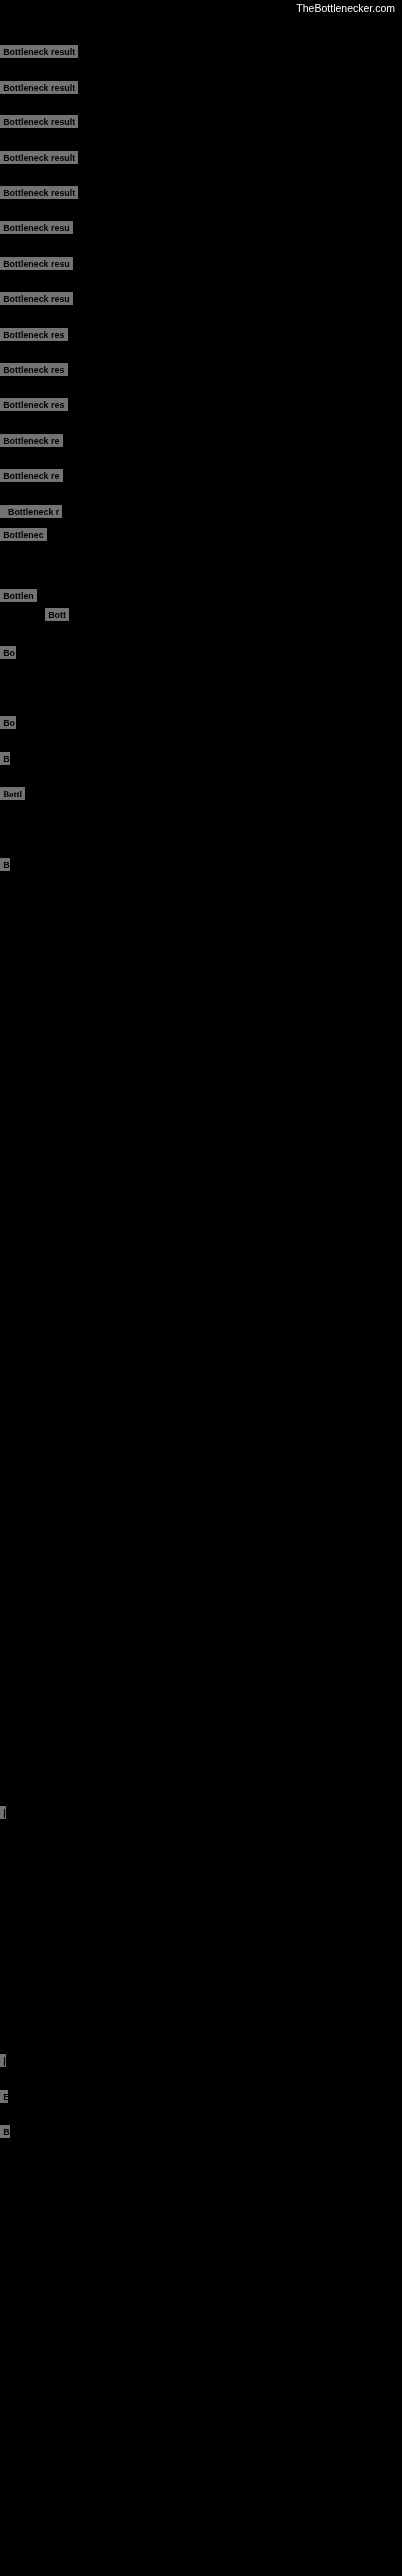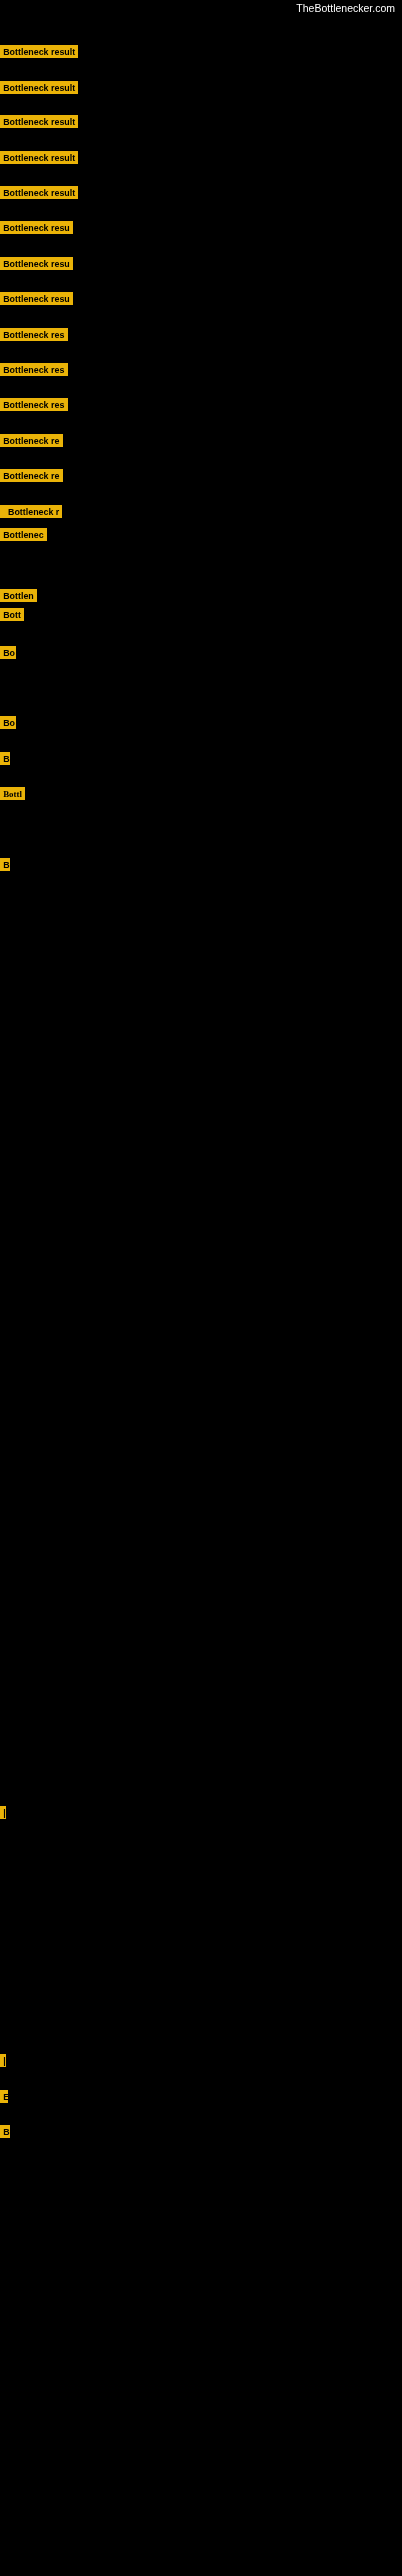--- a/index.html
+++ b/index.html
@@ -20,21 +20,21 @@
       position: absolute;
       top: 1.6px;
       right: 8px;
       color: #ffffff;
       font-size: 10.5px;
       font-weight: normal;
       text-align: right;
     }
 
     .bottleneck-badge {
-      background-color: #eab308;
+      background-color: #737373;
       color: #000000;
       font-size: 8.9px;
       font-weight: bold;
       padding: 1.6px 3.2px;
       display: inline-block;
       position: absolute;
       left: 0;
       white-space: nowrap;
       overflow: hidden;
     }
@@ -53,21 +53,21 @@
     <div class="bottleneck-badge" style="top: 221px; max-width: 89px;">Bottleneck resu</div>
     <div class="bottleneck-badge" style="top: 257px; max-width: 87px;">Bottleneck resu</div>
     <div class="bottleneck-badge" style="top: 292px; max-width: 85px;">Bottleneck resu</div>
     <div class="bottleneck-badge" style="top: 328px; max-width: 82px;">Bottleneck res</div>
     <div class="bottleneck-badge" style="top: 363px; max-width: 81px;">Bottleneck res</div>
     <div class="bottleneck-badge" style="top: 398px; max-width: 77px;">Bottleneck res</div>
     <div class="bottleneck-badge" style="top: 434px; max-width: 72px;">Bottleneck re</div>
     <div class="bottleneck-badge" style="top: 469px; max-width: 69px;">Bottleneck re</div>
     <div class="bottleneck-badge" style="top: 505px; max-width: 66px; padding-left: 8px;">Bottleneck r</div>
     <div class="bottleneck-badge" style="top: 528px; max-width: 58px;">Bottlenec</div>
-    <div class="bottleneck-badge" style="top: 608px; max-width: 31px;">Bott</div>
+    <div class="bottleneck-badge" style="top: 608px; max-width: 31px; margin-left: 45px;">Bott</div>
     <div class="bottleneck-badge" style="top: 589px; max-width: 47px; text-align: right;">Bottlen</div>
     <div class="bottleneck-badge" style="top: 646px; max-width: 16px;">Bo</div>
     <div class="bottleneck-badge" style="top: 716px; max-width: 16px;">Bo</div>
     <div class="bottleneck-badge" style="top: 752px; max-width: 9.7px;">B</div>
     <div class="bottleneck-badge" style="top: 787px; max-width: 35px; font-family: Liberation Serif, serif;">Bottl</div>
     <div class="bottleneck-badge" style="top: 858px; max-width: 9.7px;">B</div>
     <div class="bottleneck-badge" style="top: 1806px; max-width: 4.8px;">|</div>
     <div class="bottleneck-badge" style="top: 2054px; max-width: 4.8px;">|</div>
     <div class="bottleneck-badge" style="top: 2090px; max-width: 8px;">E</div>
     <div class="bottleneck-badge" style="top: 2125px; max-width: 9.7px;">B</div>

